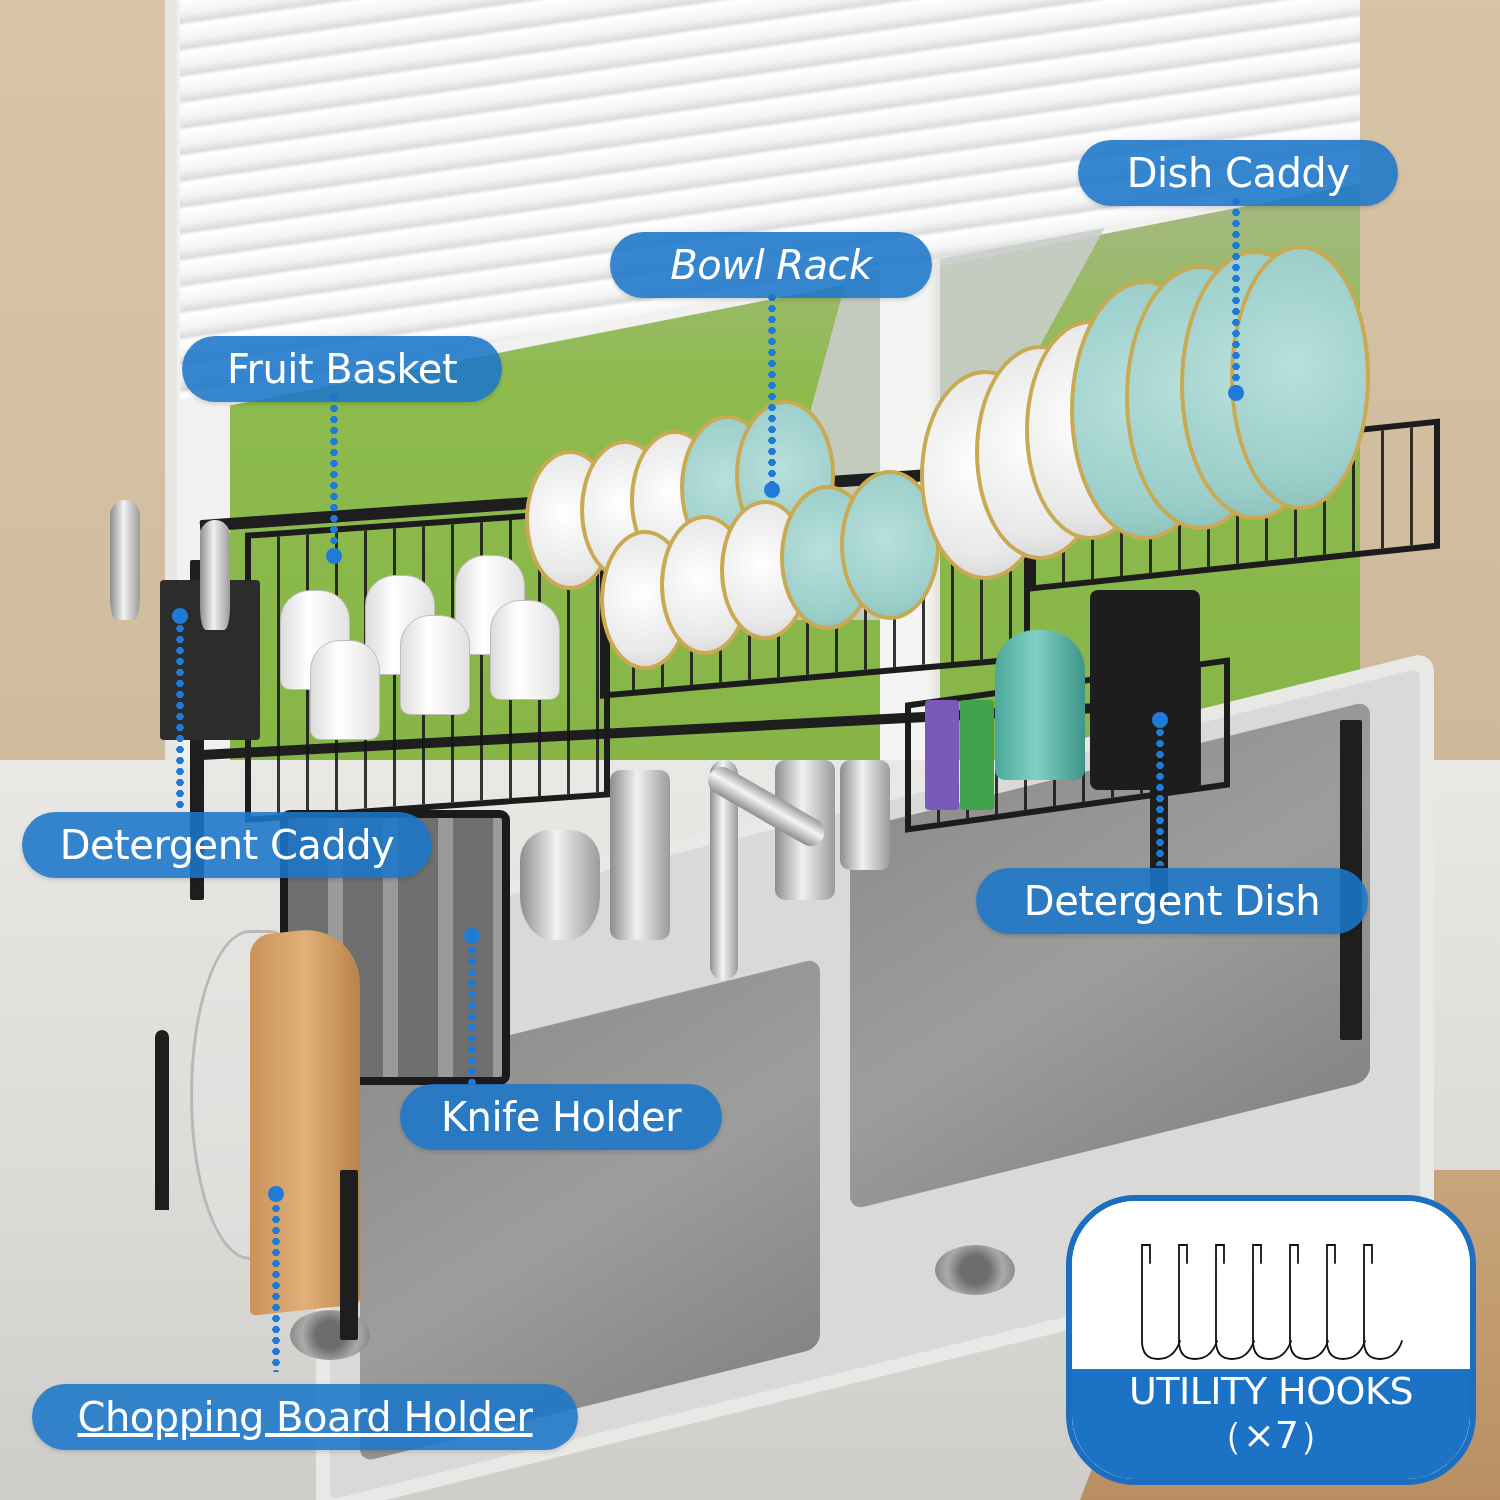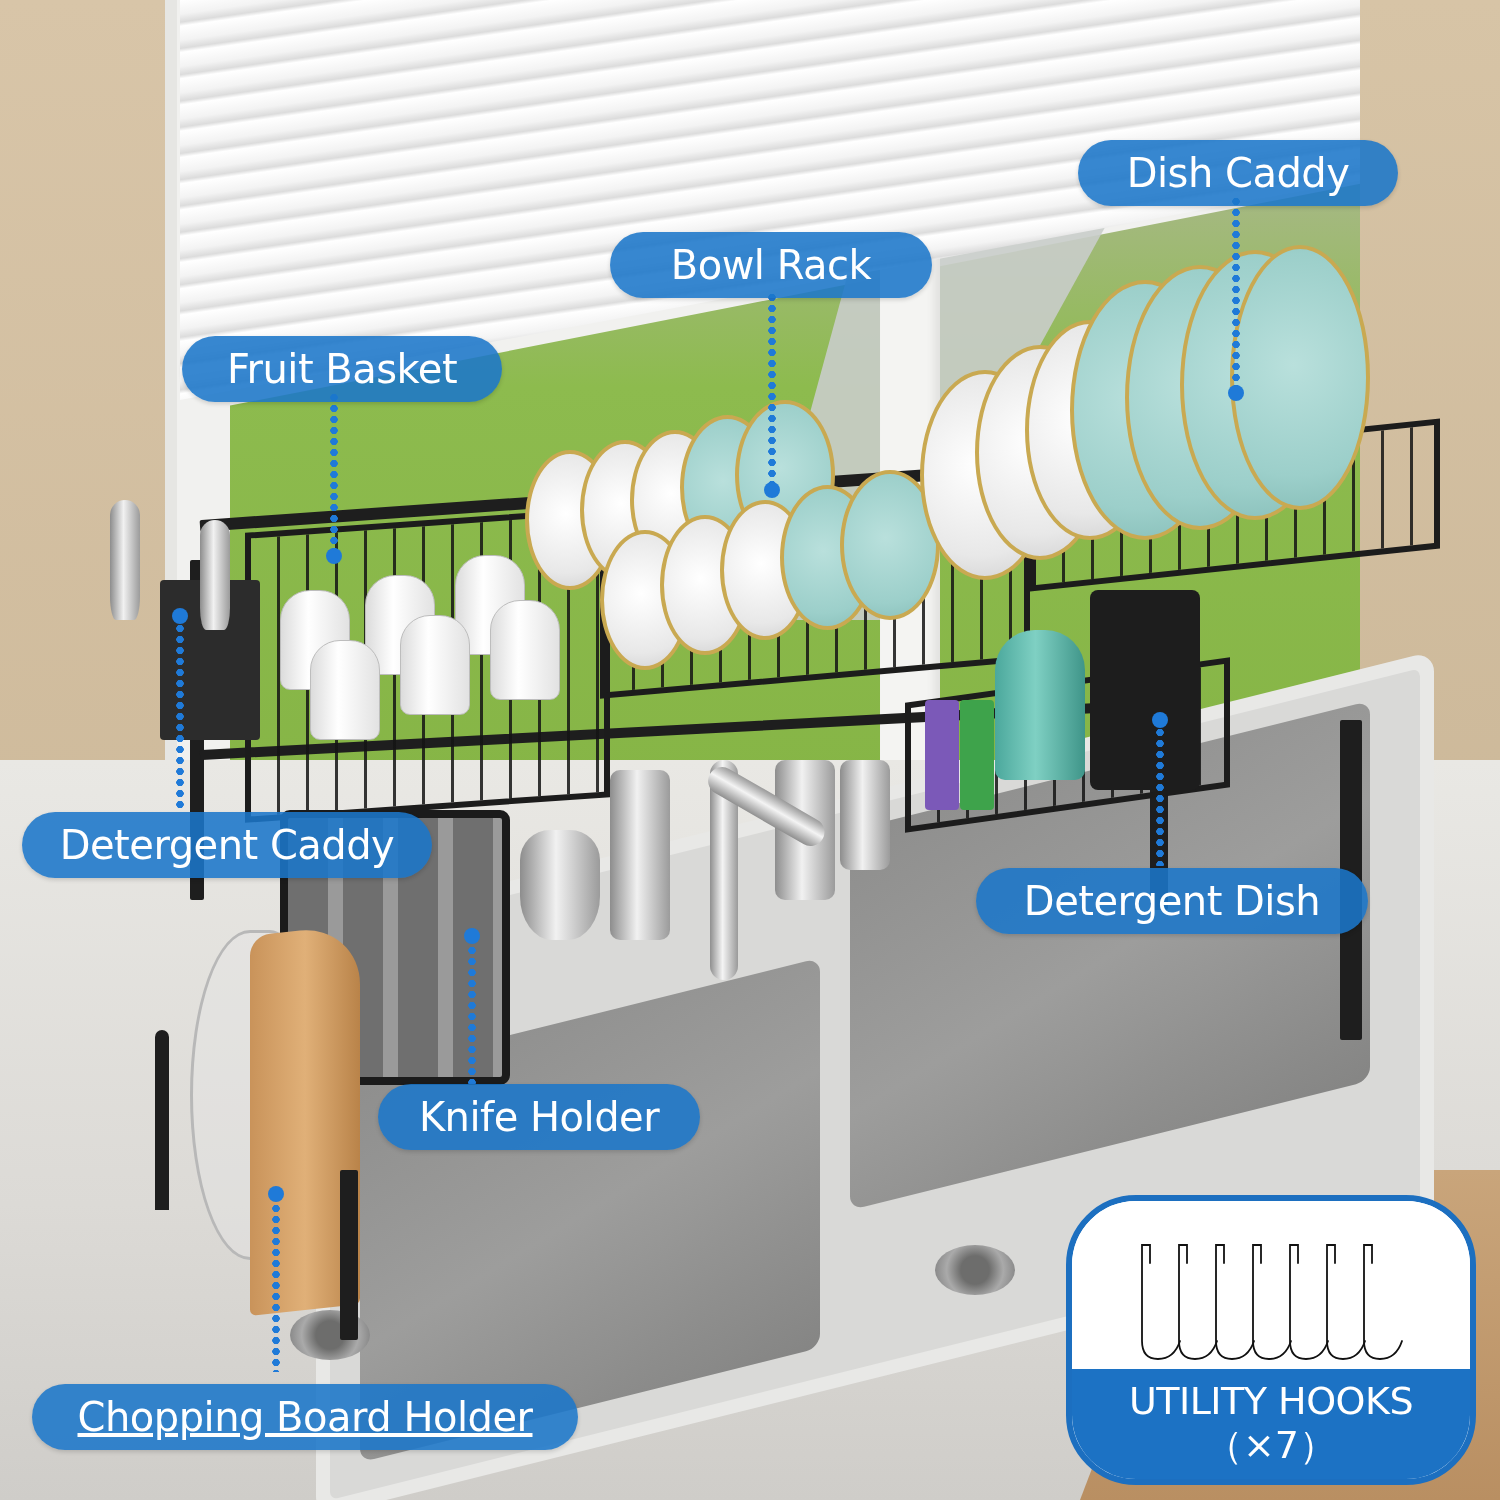--- a/index.html
+++ b/index.html
@@ -186,21 +186,21 @@
       background: #ffffff;
     }
     .hooks-badge .hooks-svg { position: absolute; left: 50px; top: 40px; }
     .hooks-badge .label-area {
       position: absolute; left: 0; right: 0; bottom: 0; height: 110px;
       background: #1c72c4;
       color: #fff;
       text-align: center;
       font-family: "DejaVu Sans", sans-serif;
     }
-    .hooks-badge .title { font-size: 38px; line-height: 44px; padding-top: 10px; letter-spacing: -0.5px; }
+    .hooks-badge .title { font-size: 38px; line-height: 44px; letter-spacing: -0.5px; }
     .hooks-badge .count { font-size: 38px; line-height: 44px; }
   </style>
 </head>
 <body>
 
 <div class="scene">
   <div class="wall-left"></div>
   <div class="window-frame"></div>
   <div class="window-view"></div>
   <div class="window-path"></div>
@@ -296,25 +296,25 @@
 <div class="leader" style="left:1156px; top:716px; height:150px;"></div>
 <div class="leader-end" style="left:1152px; top:712px;"></div>
 
 <div class="leader" style="left:468px; top:934px; height:150px;"></div>
 <div class="leader-end" style="left:464px; top:928px;"></div>
 
 <div class="leader" style="left:272px; top:1192px; height:180px;"></div>
 <div class="leader-end" style="left:268px; top:1186px;"></div>
 
 <div class="callout" style="left:1078px; top:140px; width:320px;">Dish Caddy</div>
-<div class="callout" style="left:610px; top:232px; width:322px;">Bowl Rack</div>
+<div class="callout" style="left:610px; top:232px; width:322px;font-style:italic;">Bowl Rack</div>
 <div class="callout" style="left:182px; top:336px; width:320px;">Fruit Basket</div>
 <div class="callout" style="left:22px; top:812px; width:410px;">Detergent Caddy</div>
 <div class="callout" style="left:976px; top:868px; width:392px;">Detergent Dish</div>
-<div class="callout" style="left:378px; top:1084px; width:322px;">Knife Holder</div>
+<div class="callout" style="left:400px; top:1084px; width:322px;">Knife Holder</div>
 <div class="callout" style="left:32px; top:1384px; width:546px;text-decoration:underline;">Chopping Board Holder</div>
 
 <div class="hooks-badge">
   <div class="hooks-area">
     <svg class="hooks-svg" width="310" height="120" viewBox="0 0 310 120">
       <g fill="none" stroke="#111" stroke-width="1.8" stroke-linecap="round">
         <path d="M20 100 Q 20 118 36 118 Q 52 118 58 100 M20 100 L20 4 L28 4 L28 22"></path>
         <path d="M57 100 Q 57 118 73 118 Q 89 118 95 100 M57 100 L57 4 L65 4 L65 22"></path>
         <path d="M94 100 Q 94 118 110 118 Q 126 118 132 100 M94 100 L94 4 L102 4 L102 22"></path>
         <path d="M131 100 Q 131 118 147 118 Q 163 118 169 100 M131 100 L131 4 L139 4 L139 22"></path>

